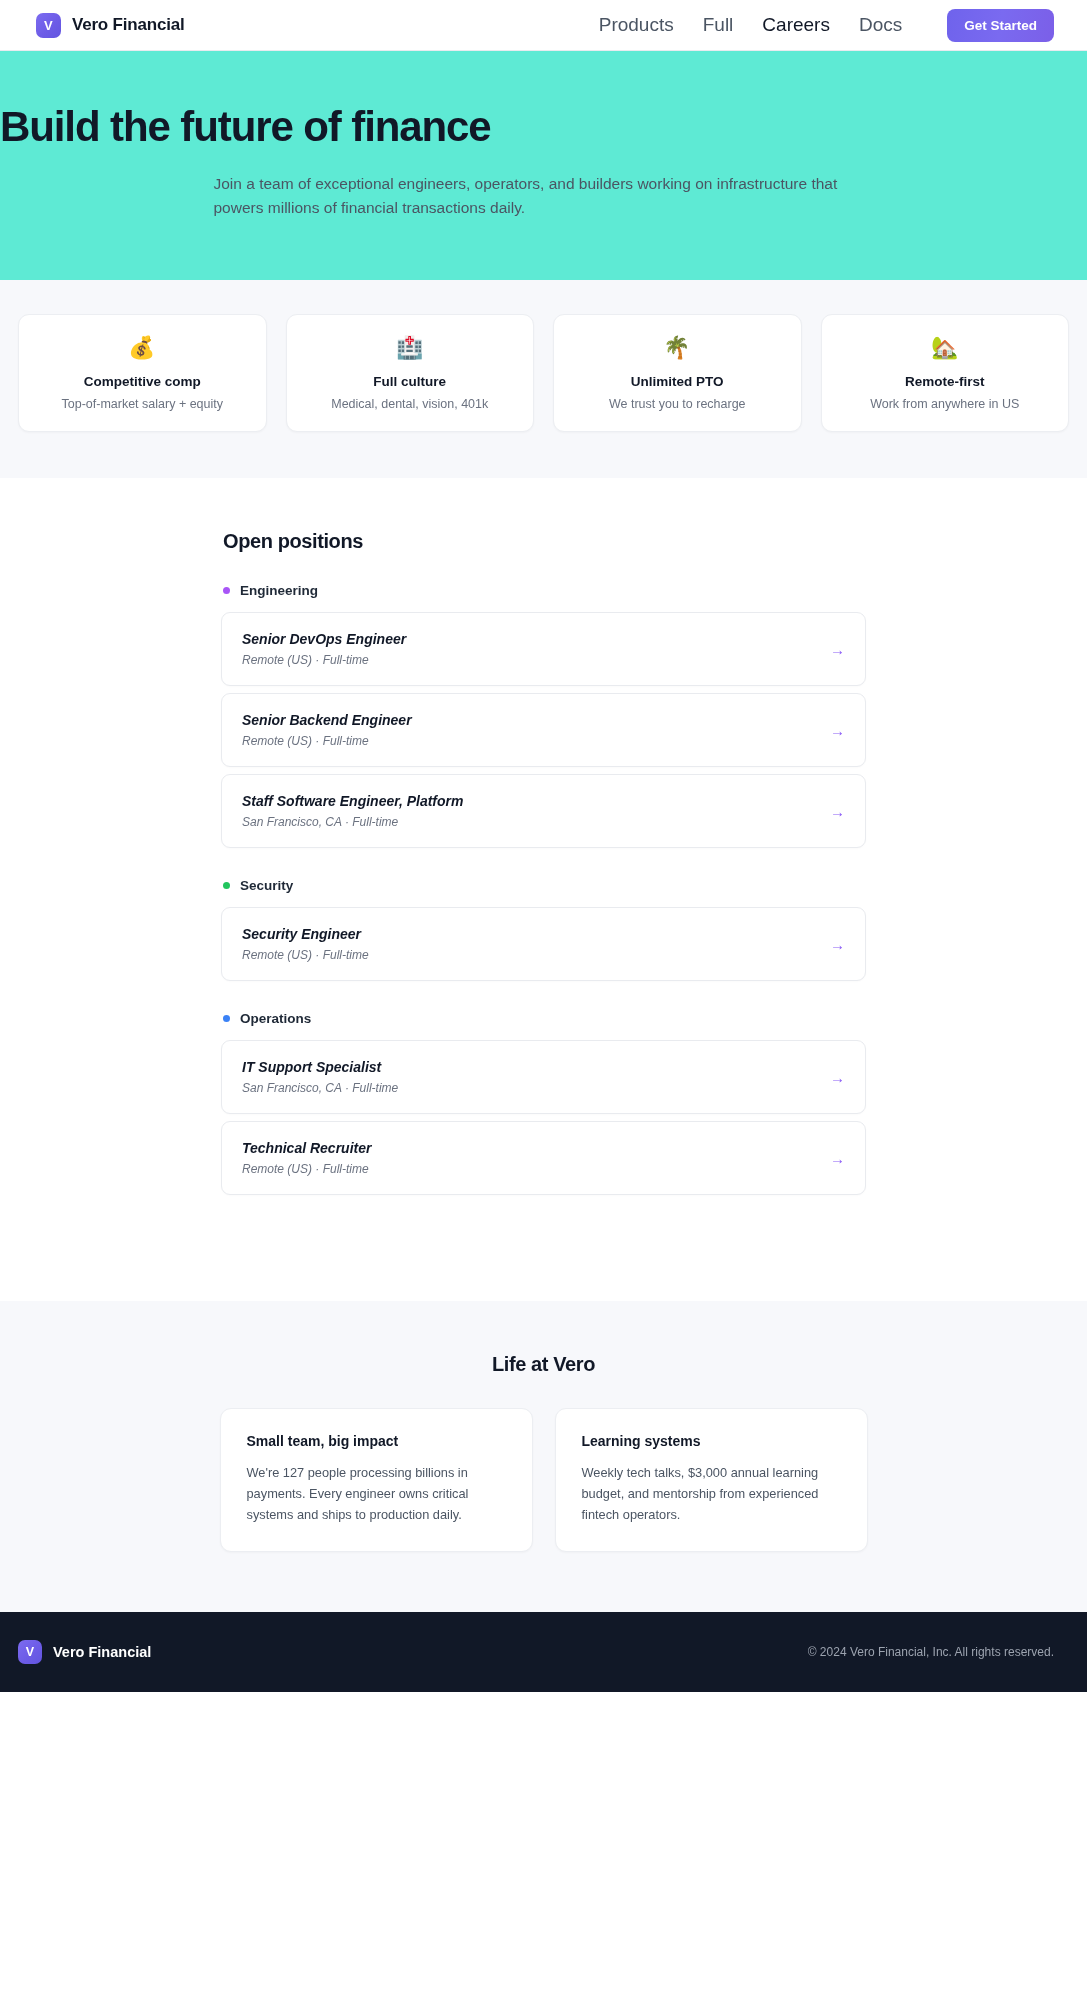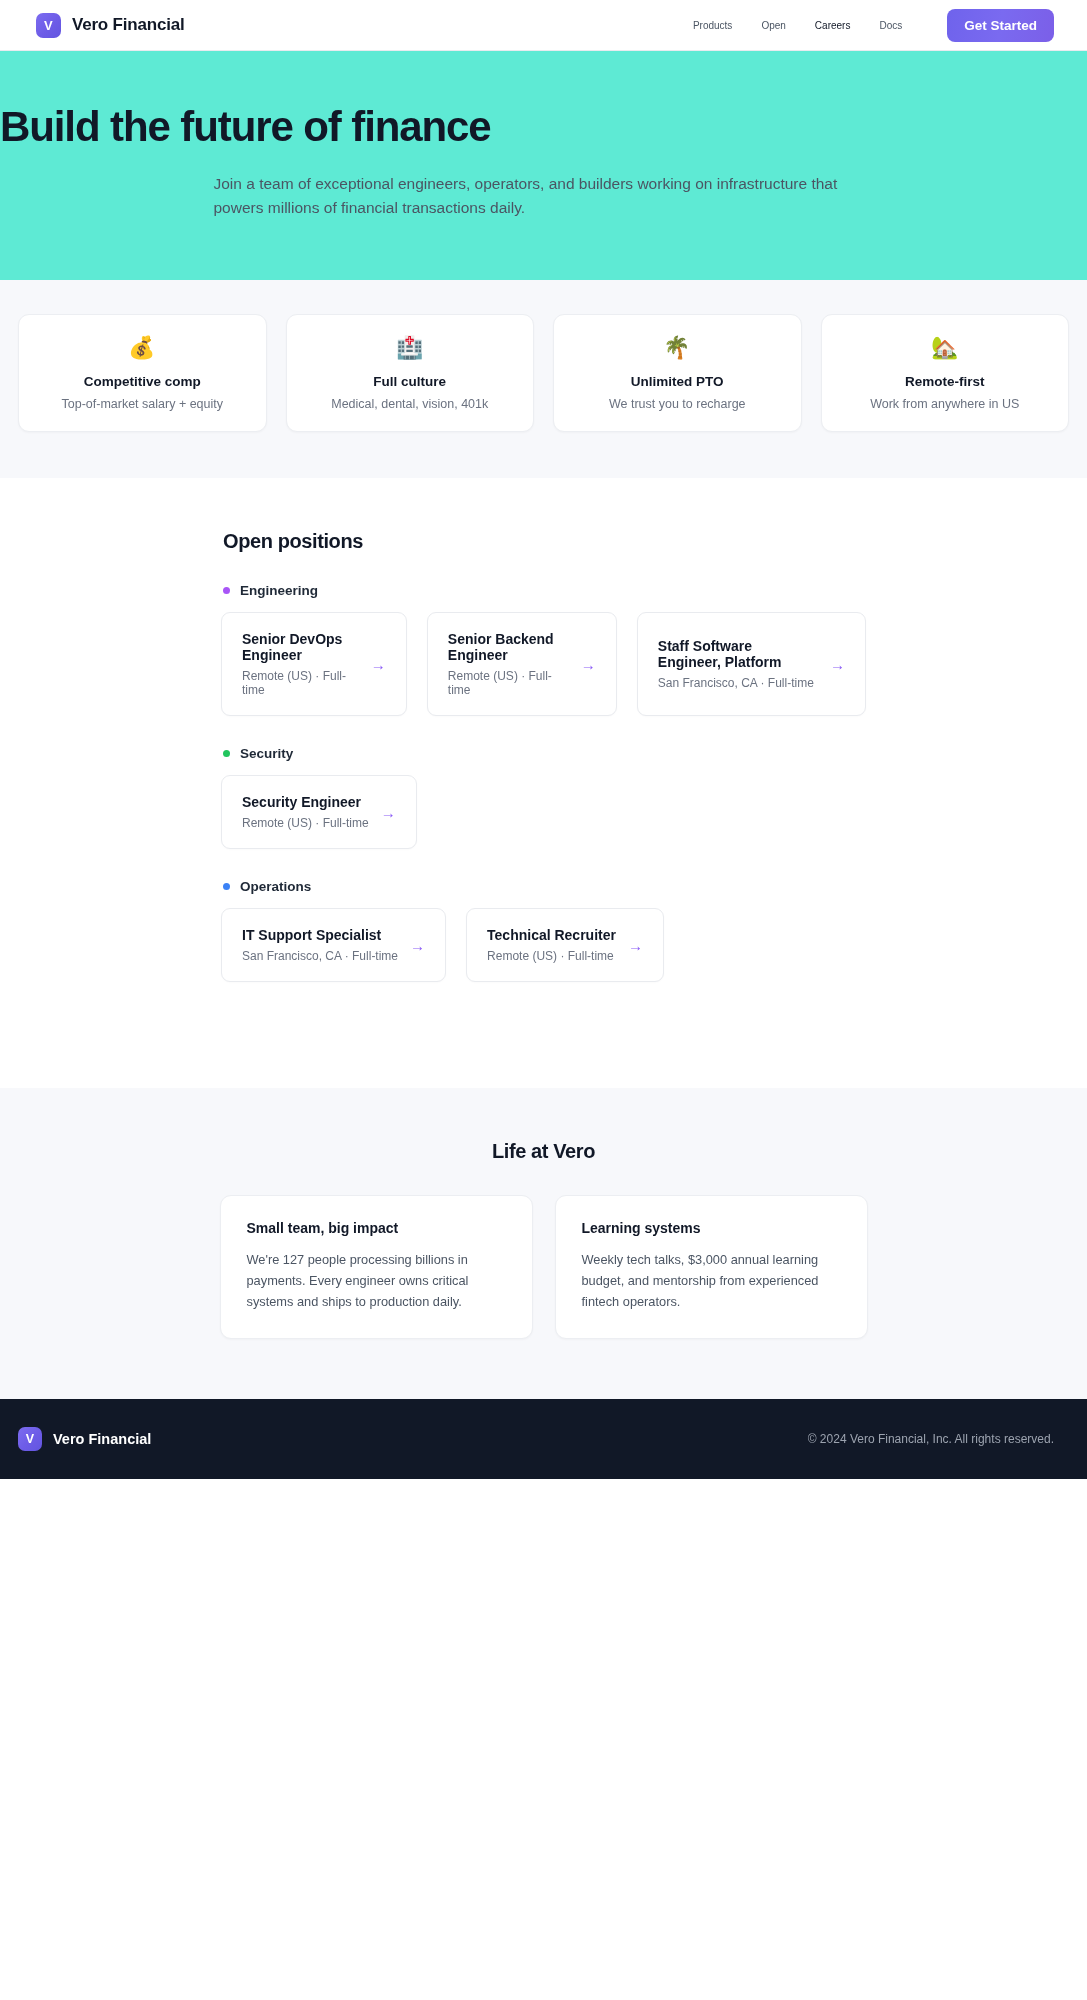--- a/index.html
+++ b/index.html
@@ -28,21 +28,21 @@
     width:25px; height:25px; border-radius:7px;
     background:linear-gradient(135deg,#7c6cf0 0%,#6d5ce7 55%,#6255e0 100%);
     color:#fff; font-size:13px; font-weight:700;
     display:flex; align-items:center; justify-content:center;
     letter-spacing:.2px;
   }
   .brand-name{ font-size:17px; font-weight:700; color:#111827; letter-spacing:-.2px; }
 
   .nav{ margin-left:auto; display:flex; align-items:center; gap:29px; }
   .nav-link{
-    font-size:10px; color:#4b5563; text-decoration:none; cursor:pointer;
+    font-size:19px; color:#4b5563; text-decoration:none; cursor:pointer;
     white-space:nowrap;
   }
   .nav-link.active{ color:#111827; font-weight:400; }
   .cta-button{
     margin-left:16px;
     background:linear-gradient(100deg,#6f63ec 0%,#7a6af0 50%,#7b5fe8 100%);
     color:#fff; border:none; border-radius:8px;
     font-size:13.5px; font-weight:700;
     padding:9px 17px; cursor:pointer;
     font-family:inherit; white-space:nowrap;
@@ -78,21 +78,21 @@
   .positions{ background:#fff; padding:52px 0 76px; }
   .positions-inner{ width:645px; margin:0 auto; }
   .section-title{
     font-size:20px; font-weight:700; color:#111827;
     letter-spacing:-.4px; margin-bottom:30px; padding-left:2px;
   }
   .dept-block{ margin-bottom:30px;margin-top:13px; }
   .dept-head{ display:flex; align-items:center; gap:10px; margin-bottom:14px; padding-left:2px; }
   .dept-dot{ width:7px; height:7px; border-radius:50%; flex:0 0 auto; }
   .dept-name{ font-size:13.5px; font-weight:700; color:#1f2937; }
-  .job-list{ display:flex; flex-direction:row; gap:20px; }
+  .job-list{ display:flex; flex-direction:column; gap:7px;font-style:italic; }
   .job-card{
     background:#fff; border:1px solid #e9ebef; border-radius:9px;
     padding:18px 20px; display:flex; align-items:center;
     cursor:pointer;
     box-shadow:0 1px 2px rgba(16,24,40,.02);
   }
   .job-text{ flex:1 1 auto; }
   .job-title{ font-size:14px; font-weight:700; color:#111827; margin-bottom:6px; }
   .job-meta{ font-size:12px; color:#6b7280; }
   .job-arrow{ color:#8b5cf6; font-size:15px; line-height:1; padding-left:12px; }
@@ -134,21 +134,21 @@
 </head>
 <body>
 
 <header class="site-header">
   <div class="brand">
     <div class="brand-mark">V</div>
     <div class="brand-name">Vero Financial</div>
   </div>
   <nav class="nav">
     <a class="nav-link" href="#">Products</a>
-    <a class="nav-link" href="#">Open</a>
+    <a class="nav-link" href="#">Full</a>
     <a class="nav-link active" href="#">Careers</a>
     <a class="nav-link" href="#">Docs</a>
     <button class="cta-button">Get Started</button>
   </nav>
 </header>
 
 <section class="hero">
   <h1 class="hero-title">Build the future of finance</h1>
   <p class="hero-sub">Join a team of exceptional engineers, operators, and builders working on infrastructure that powers millions of financial transactions daily.</p>
 </section>

